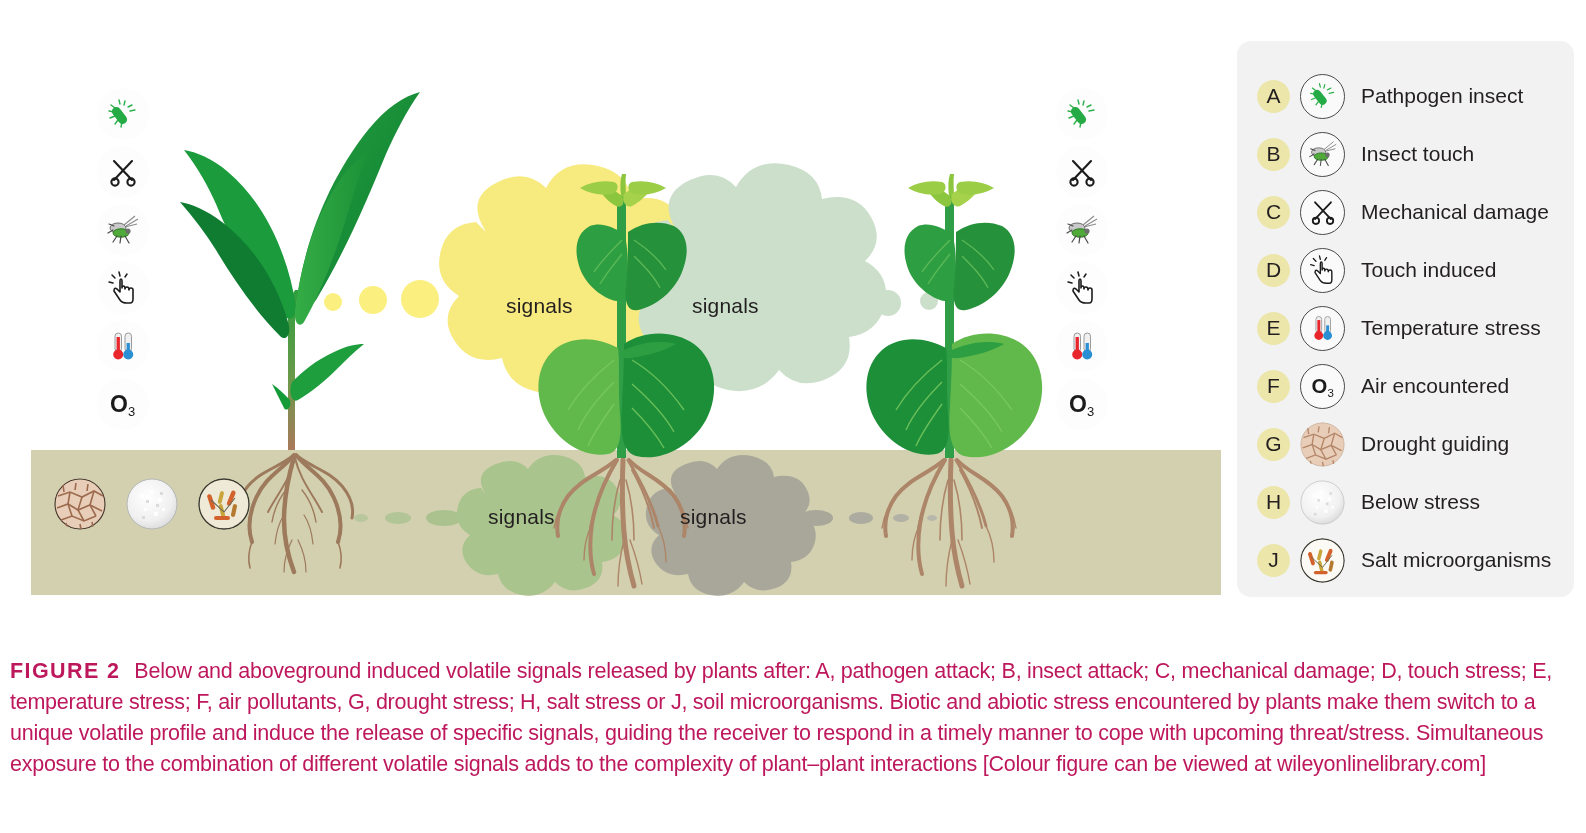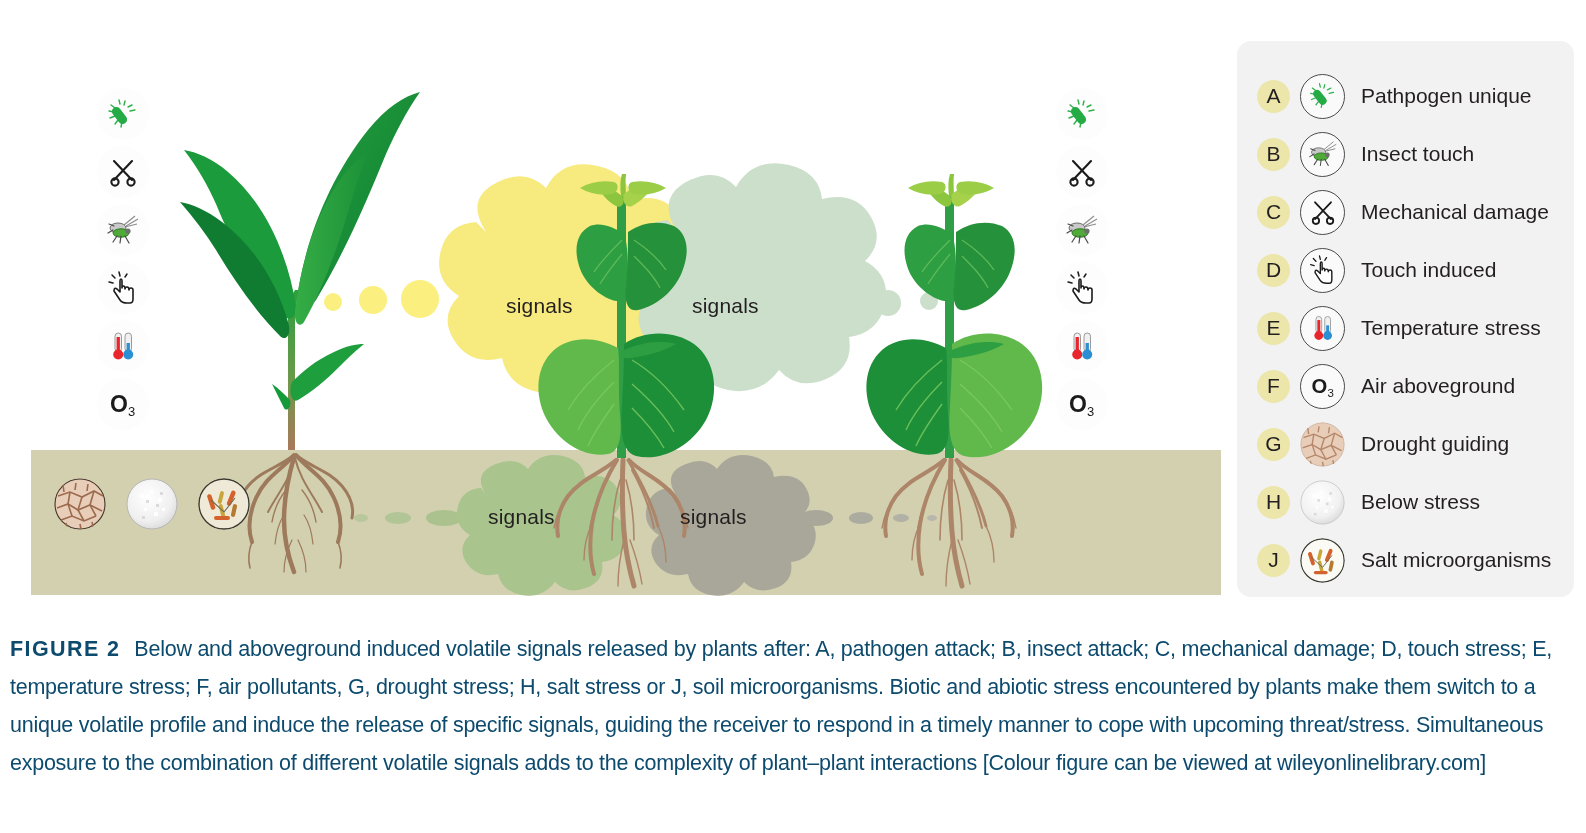--- a/index.html
+++ b/index.html
@@ -131,26 +131,26 @@
   .legend-icon.nostroke { border: none; background: transparent; }
   .legend-label {
     font-size: 21px;
     color: #231f20;
     white-space: nowrap;
   }
 
   
   #caption {
     position: absolute;
-    left: 10px; top: 630px;
+    left: 10px; top: 656px;
     width: 1566px;
     font-family: "Liberation Sans", sans-serif;
     font-size: 21.5px;
-    line-height: 38px;
-    color: #0c4a6e;
+    line-height: 31px;
+    color: #be185d;
     letter-spacing: -0.25px;
   }
   #caption .fig-label {
     font-weight: bold;
     letter-spacing: 1.4px;
     margin-right: 14px;
   }
 </style>
 </head>
 <body>
@@ -601,21 +601,21 @@
             <path d="M12 23 L9 27"></path>
               <path d="M16 25 L15 30"></path>
             <path d="M14 7 L13 3"></path>
               <path d="M18 8 L19 4"></path>
             <path d="M22 10 L26 8"></path>
               <path d="M24 14 L29 13"></path>
           </g>
           <rect x="9" y="9" width="9" height="19" rx="4.5" fill="#25ab45" transform="rotate(-38 13.5 18.5)"></rect>
         </svg>
       </div>
-      <div class="legend-label">Pathpogen unique</div>
+      <div class="legend-label">Pathpogen insect</div>
     </div>
 
     <div class="legend-row">
       <div class="legend-badge">B</div>
       <div class="legend-icon">
         <svg width="32" height="30" viewBox="0 0 36 34">
           <g stroke="#8b8b8b" stroke-width="1.1" fill="none">
             <path d="M19 12 L30 3"></path>
               <path d="M21 13 L33 6"></path>
               <path d="M20 14 L32 11"></path>
@@ -682,21 +682,21 @@
     </div>
 
     <div class="legend-row">
       <div class="legend-badge">F</div>
       <div class="legend-icon">
         <svg width="32" height="30" viewBox="0 0 36 34">
           <text x="5" y="25" font-family="Liberation Sans, sans-serif" font-size="23" font-weight="bold" fill="#1b1b1b">O</text>
           <text x="23" y="29" font-family="Liberation Sans, sans-serif" font-size="13" fill="#1b1b1b">3</text>
         </svg>
       </div>
-      <div class="legend-label">Air aboveground</div>
+      <div class="legend-label">Air encountered</div>
     </div>
 
     <div class="legend-row">
       <div class="legend-badge">G</div>
       <div class="legend-icon nostroke">
         <svg width="45" height="45" viewBox="0 0 52 52">
           <circle cx="26" cy="26" r="25" fill="#e8cdb8" stroke="#cbb09b" stroke-width="1"></circle>
           <g stroke="#b5886b" stroke-width="1.6" fill="none">
             <path d="M4 18 L16 14 L28 19 L40 13 L49 18"></path>
             <path d="M3 30 L14 26 L24 32 L36 27 L48 33"></path>

